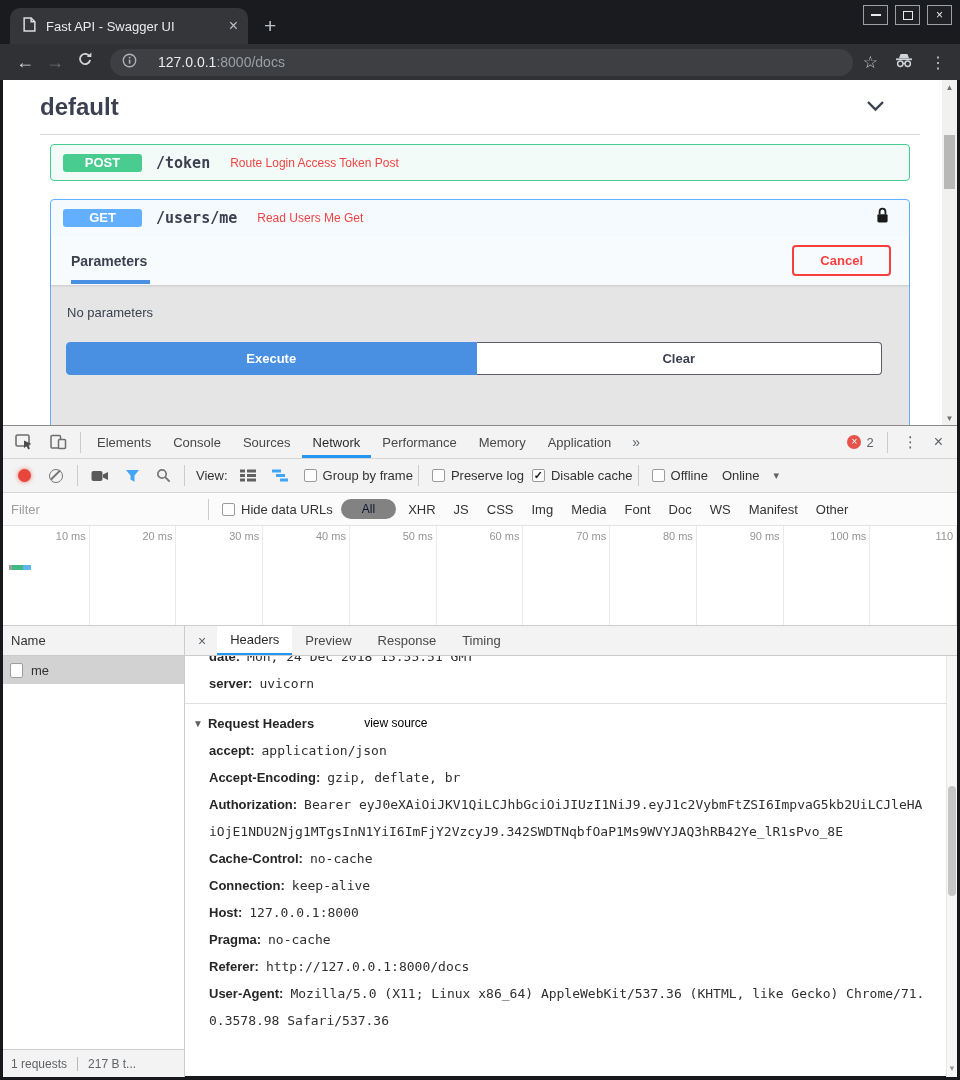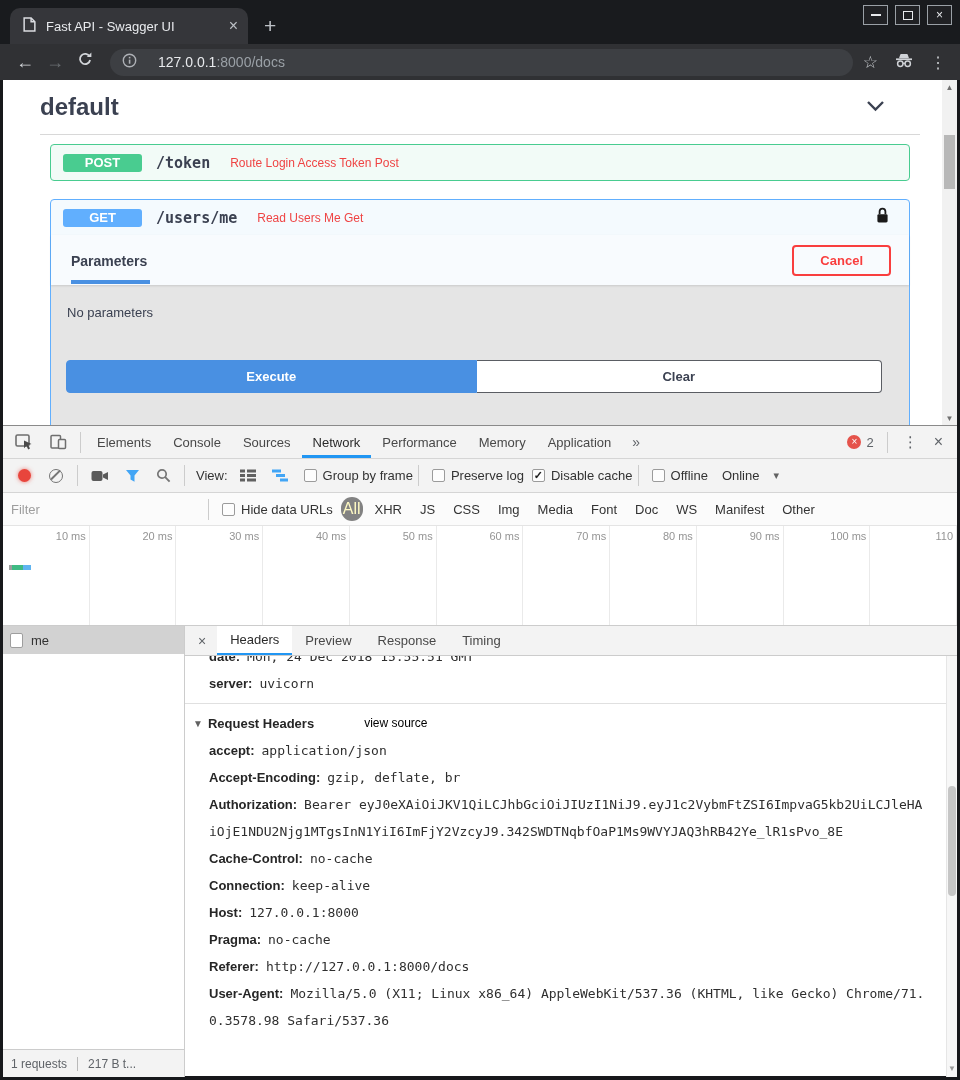--- a/index.html
+++ b/index.html
@@ -51,21 +51,21 @@
   .lock-wrap { margin-left: auto; padding-right: 8px; }
 
   .param-header { height: 50px; background: #f8fbfe; display: flex; align-items: center; justify-content: space-between;
                   padding: 0 18px 0 20px; box-shadow: 0 1px 2px rgba(0,0,0,.12); position: relative; }
   .param-title { font-size: 14px; font-weight: bold; color: #3b4151; position: relative; padding: 17px 0 15px; }
   .param-title::after { content: ""; position: absolute; left: 0; bottom: 0; width: 104%; height: 4px; background: #4990e2; }
   .cancel-btn { border: 2px solid #f93e3e; color: #f93e3e; font-weight: bold; font-size: 13px; border-radius: 4px;
                 padding: 6px 26px; background: transparent; }
   .op-body { background: #e5e5e5; padding: 20px 0 0; height: 214px; }
   .no-params { font-size: 13px; color: #3b4151; margin-left: 16px; }
-  .exec-row { display: flex; margin: 40px 27px 0 15px; height: 33px; }
+  .exec-row { display: flex; margin: 22px 27px 0 15px; height: 33px; }
   .execute-btn { flex: 1.01; background: #4990e2; color: #fff; font-weight: bold; font-size: 13px;
                  border: 1px solid #4990e2; border-radius: 4px 0 0 4px; }
   .clear-btn { flex: 1; background: #fff; color: #3b4151; font-weight: bold; font-size: 13px;
                border: 1px solid #5a5d63; border-left: none; border-radius: 0 4px 4px 0; }
 
   .page-scrollbar { position: absolute; right: 0; top: 0; width: 15px; height: 100%; background: #f1f1f1; }
   .sb-arrow { height: 14px; display: flex; align-items: center; justify-content: center; font-size: 8px; color: #707070; }
   .sb-arrow.bottom { position: absolute; bottom: 0; left: 0; right: 0; }
   .sb-thumb { position: absolute; left: 2px; top: 55px; width: 11px; height: 54px; background: #b8b8b8; }
 
@@ -96,21 +96,21 @@
   .cb { width: 13px; height: 13px; border: 1px solid #9b9b9b; border-radius: 2px; background: #fdfdfd;
         display: inline-flex; align-items: center; justify-content: center; font-size: 11px; font-weight: bold; color: #222;
         margin: 0 6px 0 8px; flex: none; }
   .cb-label { color: #333; white-space: nowrap; }
   .dd-arrow { color: #616161; font-size: 11px; padding: 0 8px 0 14px; }
 
   .dt-filterbar { height: 33px; background: #fbfbfb; border-bottom: 1px solid #e4e4e4; display: flex; align-items: center; padding: 0 8px; }
   .filter-input { width: 192px; height: 24px; border: none; background: transparent; font-size: 13px; color: #333;
                   outline: none; font-family: "Liberation Sans", sans-serif; }
   .filter-input::placeholder { color: #9e9e9e; }
-  .pill { background: #828282; color: #fef9c3; border-radius: 11px; padding: 3px 2px; font-size: 16px; margin: 0 3px 0 8px; }
+  .pill { background: #828282; color: #0f172a; border-radius: 11px; padding: 3px 21px; font-size: 12px; margin: 0 3px 0 8px; }
   .ftype { margin: 16px 9px; color: #333; }
 
   .dt-timeline { height: 100px; border-bottom: 1px solid #ccc; display: flex; position: relative; background: #fff; }
   .tl-col { flex: 1; border-right: 1px solid #eaeaea; font-size: 11px; color: #949494; text-align: right; padding: 4px 3px 0 0;
             white-space: nowrap; overflow: hidden; }
   .mini-bar { position: absolute; left: 6px; top: 39px; width: 22px; height: 5px;
               background: linear-gradient(90deg, #9e9e9e 0 3px, #3fba83 3px 14px, #5fb4f0 14px 22px); }
 
   .dt-main { display: flex; height: 451px; }
   .dt-left { width: 182px; border-right: 1px solid #ccc; display: flex; flex-direction: column; background: #fff; flex: none; }
@@ -370,20 +370,21 @@
     <div class="tl-col">70 ms</div>
     <div class="tl-col">80 ms</div>
     <div class="tl-col">90 ms</div>
     <div class="tl-col">100 ms</div>
     <div class="tl-col">110</div>
     <div class="mini-bar"></div>
   </div>
 
   <div class="dt-main">
     <div class="dt-left">
+      <div class="name-header">Name</div>
       <div class="req-row">
         <span class="file-ic"></span>
         <span>me</span>
       </div>
       <div class="left-fill"></div>
       <div class="dt-status">
         <span>1 requests</span>
         <span class="status-sep"></span>
         <span>217 B t...</span>
       </div>

